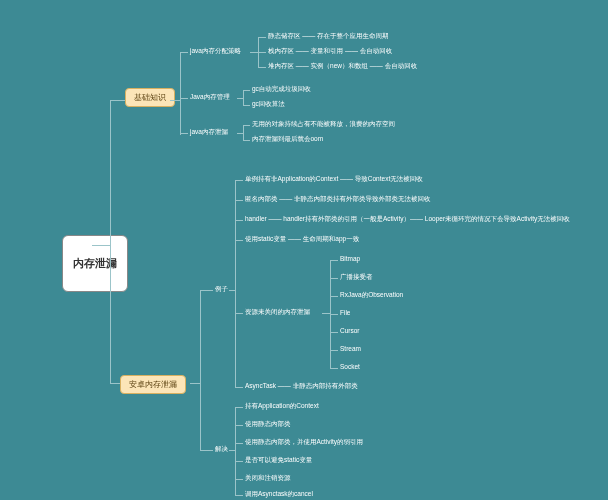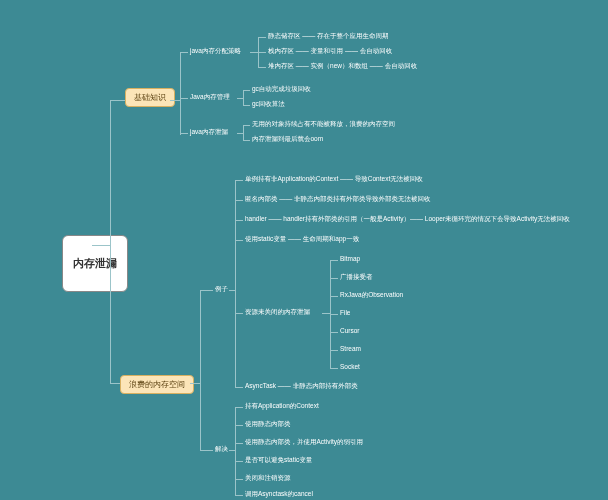--- a/index.html
+++ b/index.html
@@ -66,21 +66,21 @@
 <div class="node" style="left:268px; top:62px;">堆内存区 —— 实例（new）和数组 —— 会自动回收</div>
 
 <div class="node" style="left:190px; top:93px;">Java内存管理</div>
 <div class="node" style="left:252px; top:85px;">gc自动完成垃圾回收</div>
 <div class="node" style="left:252px; top:100px;">gc回收算法</div>
 
 <div class="node" style="left:190px; top:128px;">java内存泄漏</div>
 <div class="node" style="left:252px; top:120px;">无用的对象持续占有不能被释放，浪费的内存空间</div>
 <div class="node" style="left:252px; top:135px;">内存泄漏到最后就会oom</div>
 
-<div class="branch" style="left:120px; top:375px;">浪费的内存空间</div>
+<div class="branch" style="left:120px; top:375px;">安卓内存泄漏</div>
 
 <div class="node" style="left:215px; top:285px;">例子</div>
 <div class="node" style="left:245px; top:175px;">单例持有非Application的Context —— 导致Context无法被回收</div>
 <div class="node" style="left:245px; top:195px;">匿名内部类 —— 非静态内部类持有外部类导致外部类无法被回收</div>
 <div class="node" style="left:245px; top:215px;">handler —— handler持有外部类的引用（一般是Activity）—— Looper未循环完的情况下会导致Activity无法被回收</div>
 <div class="node" style="left:245px; top:235px;">使用static变量 —— 生命周期和app一致</div>
 <div class="node" style="left:245px; top:308px;">资源未关闭的内存泄漏</div>
 
 <div class="node" style="left:340px; top:255px;">Bitmap</div>
 <div class="node" style="left:340px; top:273px;">广播接受者</div>

